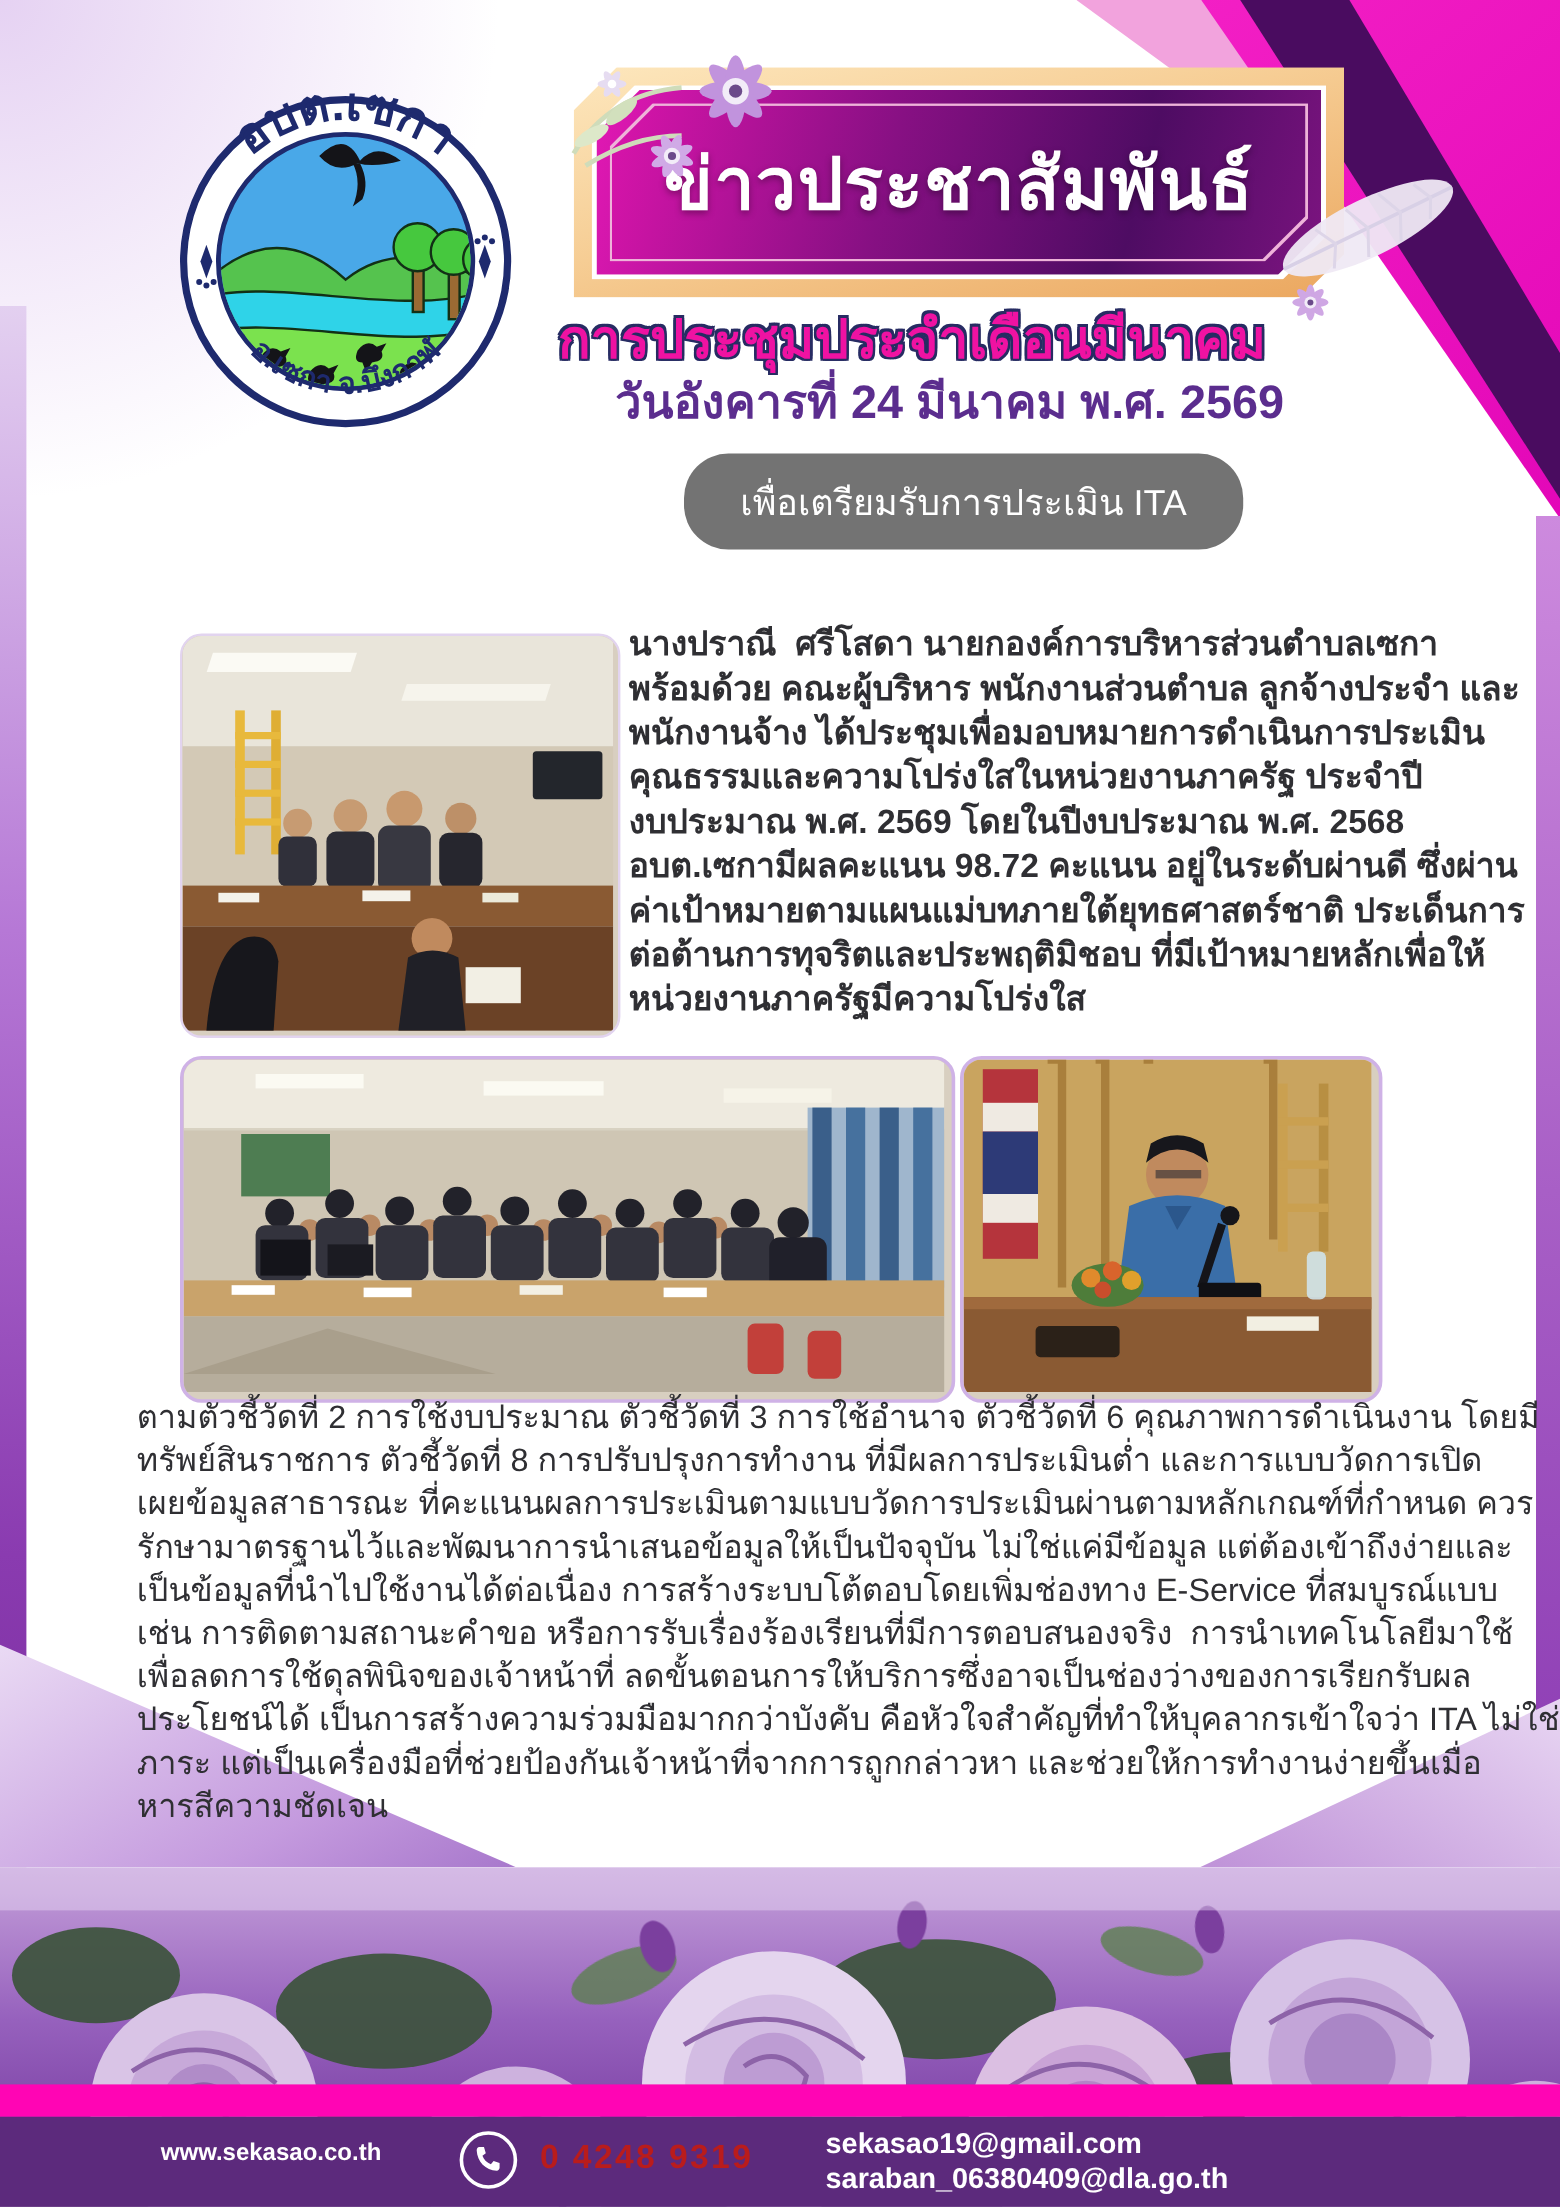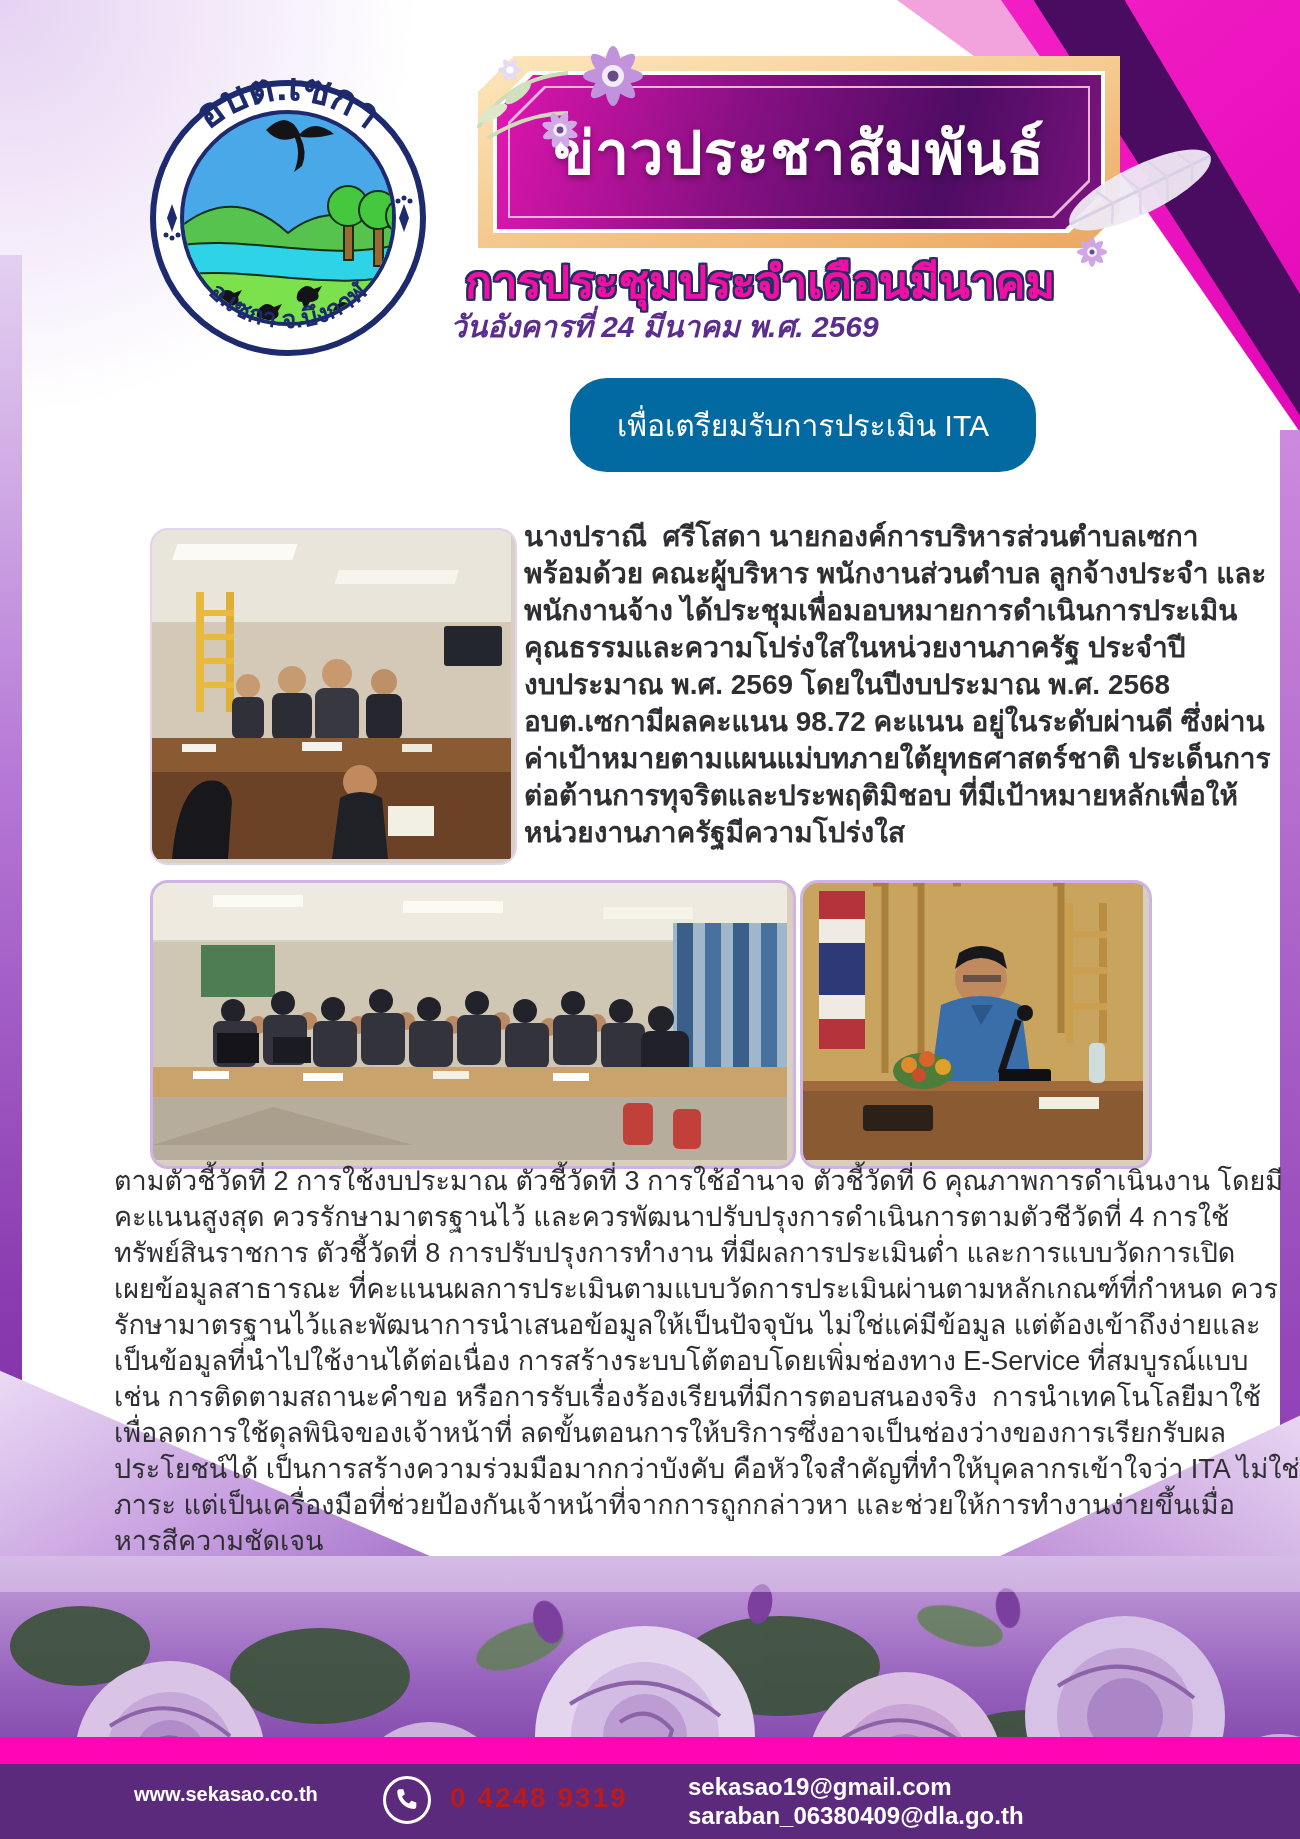--- a/index.html
+++ b/index.html
@@ -36,24 +36,24 @@
   .banner-line{position:absolute;inset:11px;background:#eeb3d9;}
   .banner-core{position:absolute;inset:2px;display:flex;align-items:center;justify-content:center;
     background:linear-gradient(105deg,#d914ab 0%,#871083 40%,#4e0c63 75%,#74127b 100%);}
   .banner-title{color:#ffffff;font-size:60px;font-weight:bold;letter-spacing:1px;
     text-shadow:0 3px 6px rgba(0,0,0,.35);white-space:pre;}
   
   .subtitle{position:absolute;left:450px;top:246px;width:620px;text-align:center;
     font-size:45px;font-weight:bold;color:#ef12a2;white-space:pre;
     text-shadow:-2px 0 0 #272c63,2px 0 0 #272c63,0 -2px 0 #272c63,0 2px 0 #272c63,
                 -2px -2px 0 #272c63,2px 2px 0 #272c63,-2px 2px 0 #272c63,2px -2px 0 #272c63;}
-  .dateline{position:absolute;left:450px;top:303px;width:620px;text-align:left;
-    font-size:30px;font-weight:bold;color:#5b2d8e;white-space:pre;font-style:italic;}
-  .pill{position:absolute;left:570px;top:378px;width:466px;height:94px;border-radius:37px;
-    background:#0369a1;display:flex;align-items:center;justify-content:center;}
+  .dateline{position:absolute;left:450px;top:303px;width:620px;text-align:right;
+    font-size:39px;font-weight:bold;color:#5b2d8e;white-space:pre;}
+  .pill{position:absolute;left:570px;top:378px;width:466px;height:80px;border-radius:37px;
+    background:#737373;display:flex;align-items:center;justify-content:center;}
   .pill-text{color:#ffffff;font-size:30px;white-space:pre;}
   
   .photo{position:absolute;border-radius:18px;overflow:hidden;background:#d8cfc0;}
   .photo svg{display:block;}
   .photo-1{left:150px;top:528px;width:363px;height:333px;border:2px solid #e2d4ef;}
   .photo-2{left:150px;top:880px;width:640px;height:283px;border:3px solid #cfb2e6;}
   .photo-3{left:800px;top:880px;width:346px;height:283px;border:3px solid #cfb2e6;}
   
   .lead{position:absolute;left:524px;top:518px;width:520px;color:#2f2f33;font-weight:bold;}
   .lead .tline{font-size:28px;line-height:37px;white-space:pre;}
@@ -375,21 +375,20 @@
           <circle cx="116" cy="192" r="7" fill="#c84e2c"></circle>
       </g>
       <rect x="286" y="160" width="16" height="40" rx="5" fill="#cfe3ea" opacity="0.9"></rect>
       <rect x="236" y="214" width="60" height="12" fill="#f2efe2"></rect>
       <rect x="60" y="222" width="70" height="26" rx="4" fill="#2b2118"></rect>
     </svg>
   </div>
 
   <div class="bodytext">
       <div class="tline">ตามตัวชี้วัดที่ 2 การใช้งบประมาณ ตัวชี้วัดที่ 3 การใช้อำนาจ ตัวชี้วัดที่ 6 คุณภาพการดำเนินงาน โดยมี</div>
-      <div class="tline">คะแนนสูงสุด ควรรักษามาตรฐานไว้ และควรพัฒนาปรับปรุงการดำเนินการตามตัวชีวัดที่ 4 การใช้</div>
       <div class="tline">ทรัพย์สินราชการ ตัวชี้วัดที่ 8 การปรับปรุงการทำงาน ที่มีผลการประเมินต่ำ และการแบบวัดการเปิด</div>
       <div class="tline">เผยข้อมูลสาธารณะ ที่คะแนนผลการประเมินตามแบบวัดการประเมินผ่านตามหลักเกณฑ์ที่กำหนด ควร</div>
       <div class="tline">รักษามาตรฐานไว้และพัฒนาการนำเสนอข้อมูลให้เป็นปัจจุบัน ไม่ใช่แค่มีข้อมูล แต่ต้องเข้าถึงง่ายและ</div>
       <div class="tline">เป็นข้อมูลที่นำไปใช้งานได้ต่อเนื่อง การสร้างระบบโต้ตอบโดยเพิ่มช่องทาง E-Service ที่สมบูรณ์แบบ</div>
       <div class="tline">เช่น การติดตามสถานะคำขอ หรือการรับเรื่องร้องเรียนที่มีการตอบสนองจริง  การนำเทคโนโลยีมาใช้</div>
       <div class="tline">เพื่อลดการใช้ดุลพินิจของเจ้าหน้าที่ ลดขั้นตอนการให้บริการซึ่งอาจเป็นช่องว่างของการเรียกรับผล</div>
       <div class="tline">ประโยชน์ได้ เป็นการสร้างความร่วมมือมากกว่าบังคับ คือหัวใจสำคัญที่ทำให้บุคลากรเข้าใจว่า ITA ไม่ใช่</div>
       <div class="tline">ภาระ แต่เป็นเครื่องมือที่ช่วยป้องกันเจ้าหน้าที่จากการถูกกล่าวหา และช่วยให้การทำงานง่ายขึ้นเมื่อ</div>
       <div class="tline">หารสีความชัดเจน</div>
     </div>

